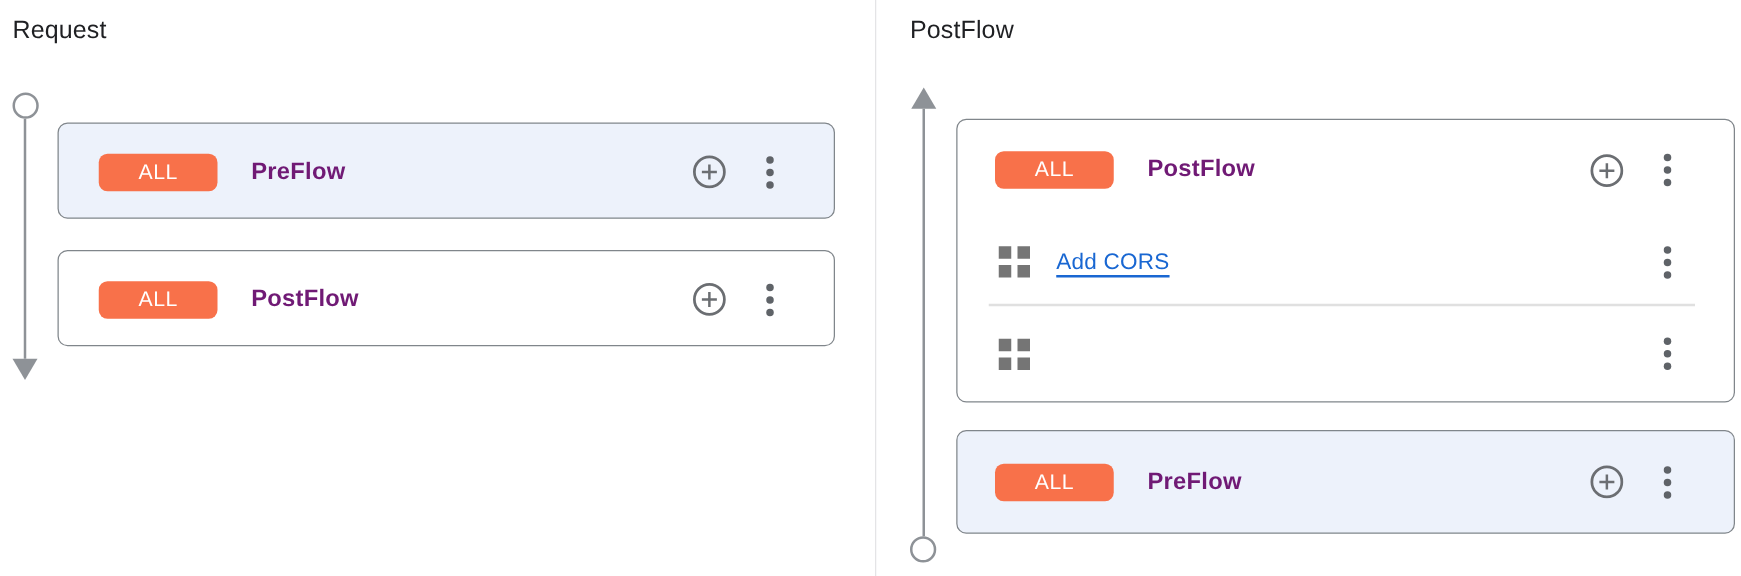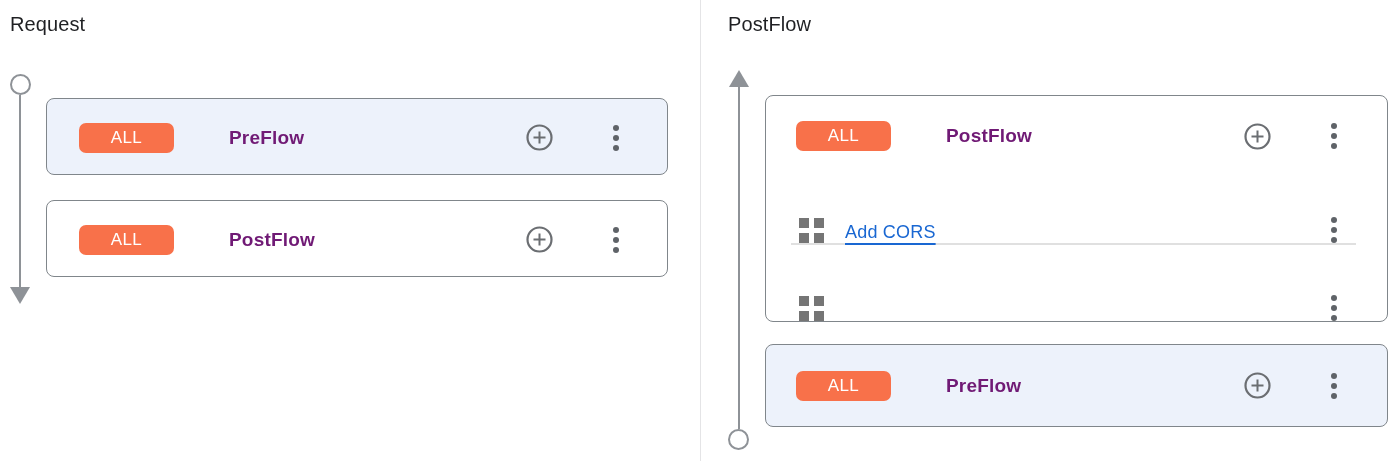--- a/index.html
+++ b/index.html
@@ -63,21 +63,20 @@
     border: 1px solid #80868b;
     border-radius: 8px;
     cursor: pointer;
   }
   .flow-card.selected { background: #edf2fb; }
   .card-row {
     display: flex;
     align-items: center;
     padding: 0 46px 0 32px;
     height: 77px;
-    gap: 28px;
   }
   .badge {
     display: flex;
     align-items: center;
     justify-content: center;
     width: 95px; height: 30px;
     border-radius: 7px;
     background: #f8714a;
     color: #ffffff;
     font-size: 17px;
@@ -118,21 +117,21 @@
   .big-card {
     position: absolute;
     width: 623px;
     background: #ffffff;
     border: 1px solid #80868b;
     border-radius: 8px;
   }
   .big-card .card-row { height: 80px; padding: 0 48px 0 30px; }
   .policy-row {
     display: flex;
-    align-items: flex-end;
+    align-items: center;
     height: 67px;
     padding: 0 48px 0 33px;
   }
   .policy-row.second { height: 76px; }
   .grid-icon {
     display: grid;
     grid-template-columns: 10px 10px;
     grid-template-rows: 10px 10px;
     gap: 5px;
     flex: none;

